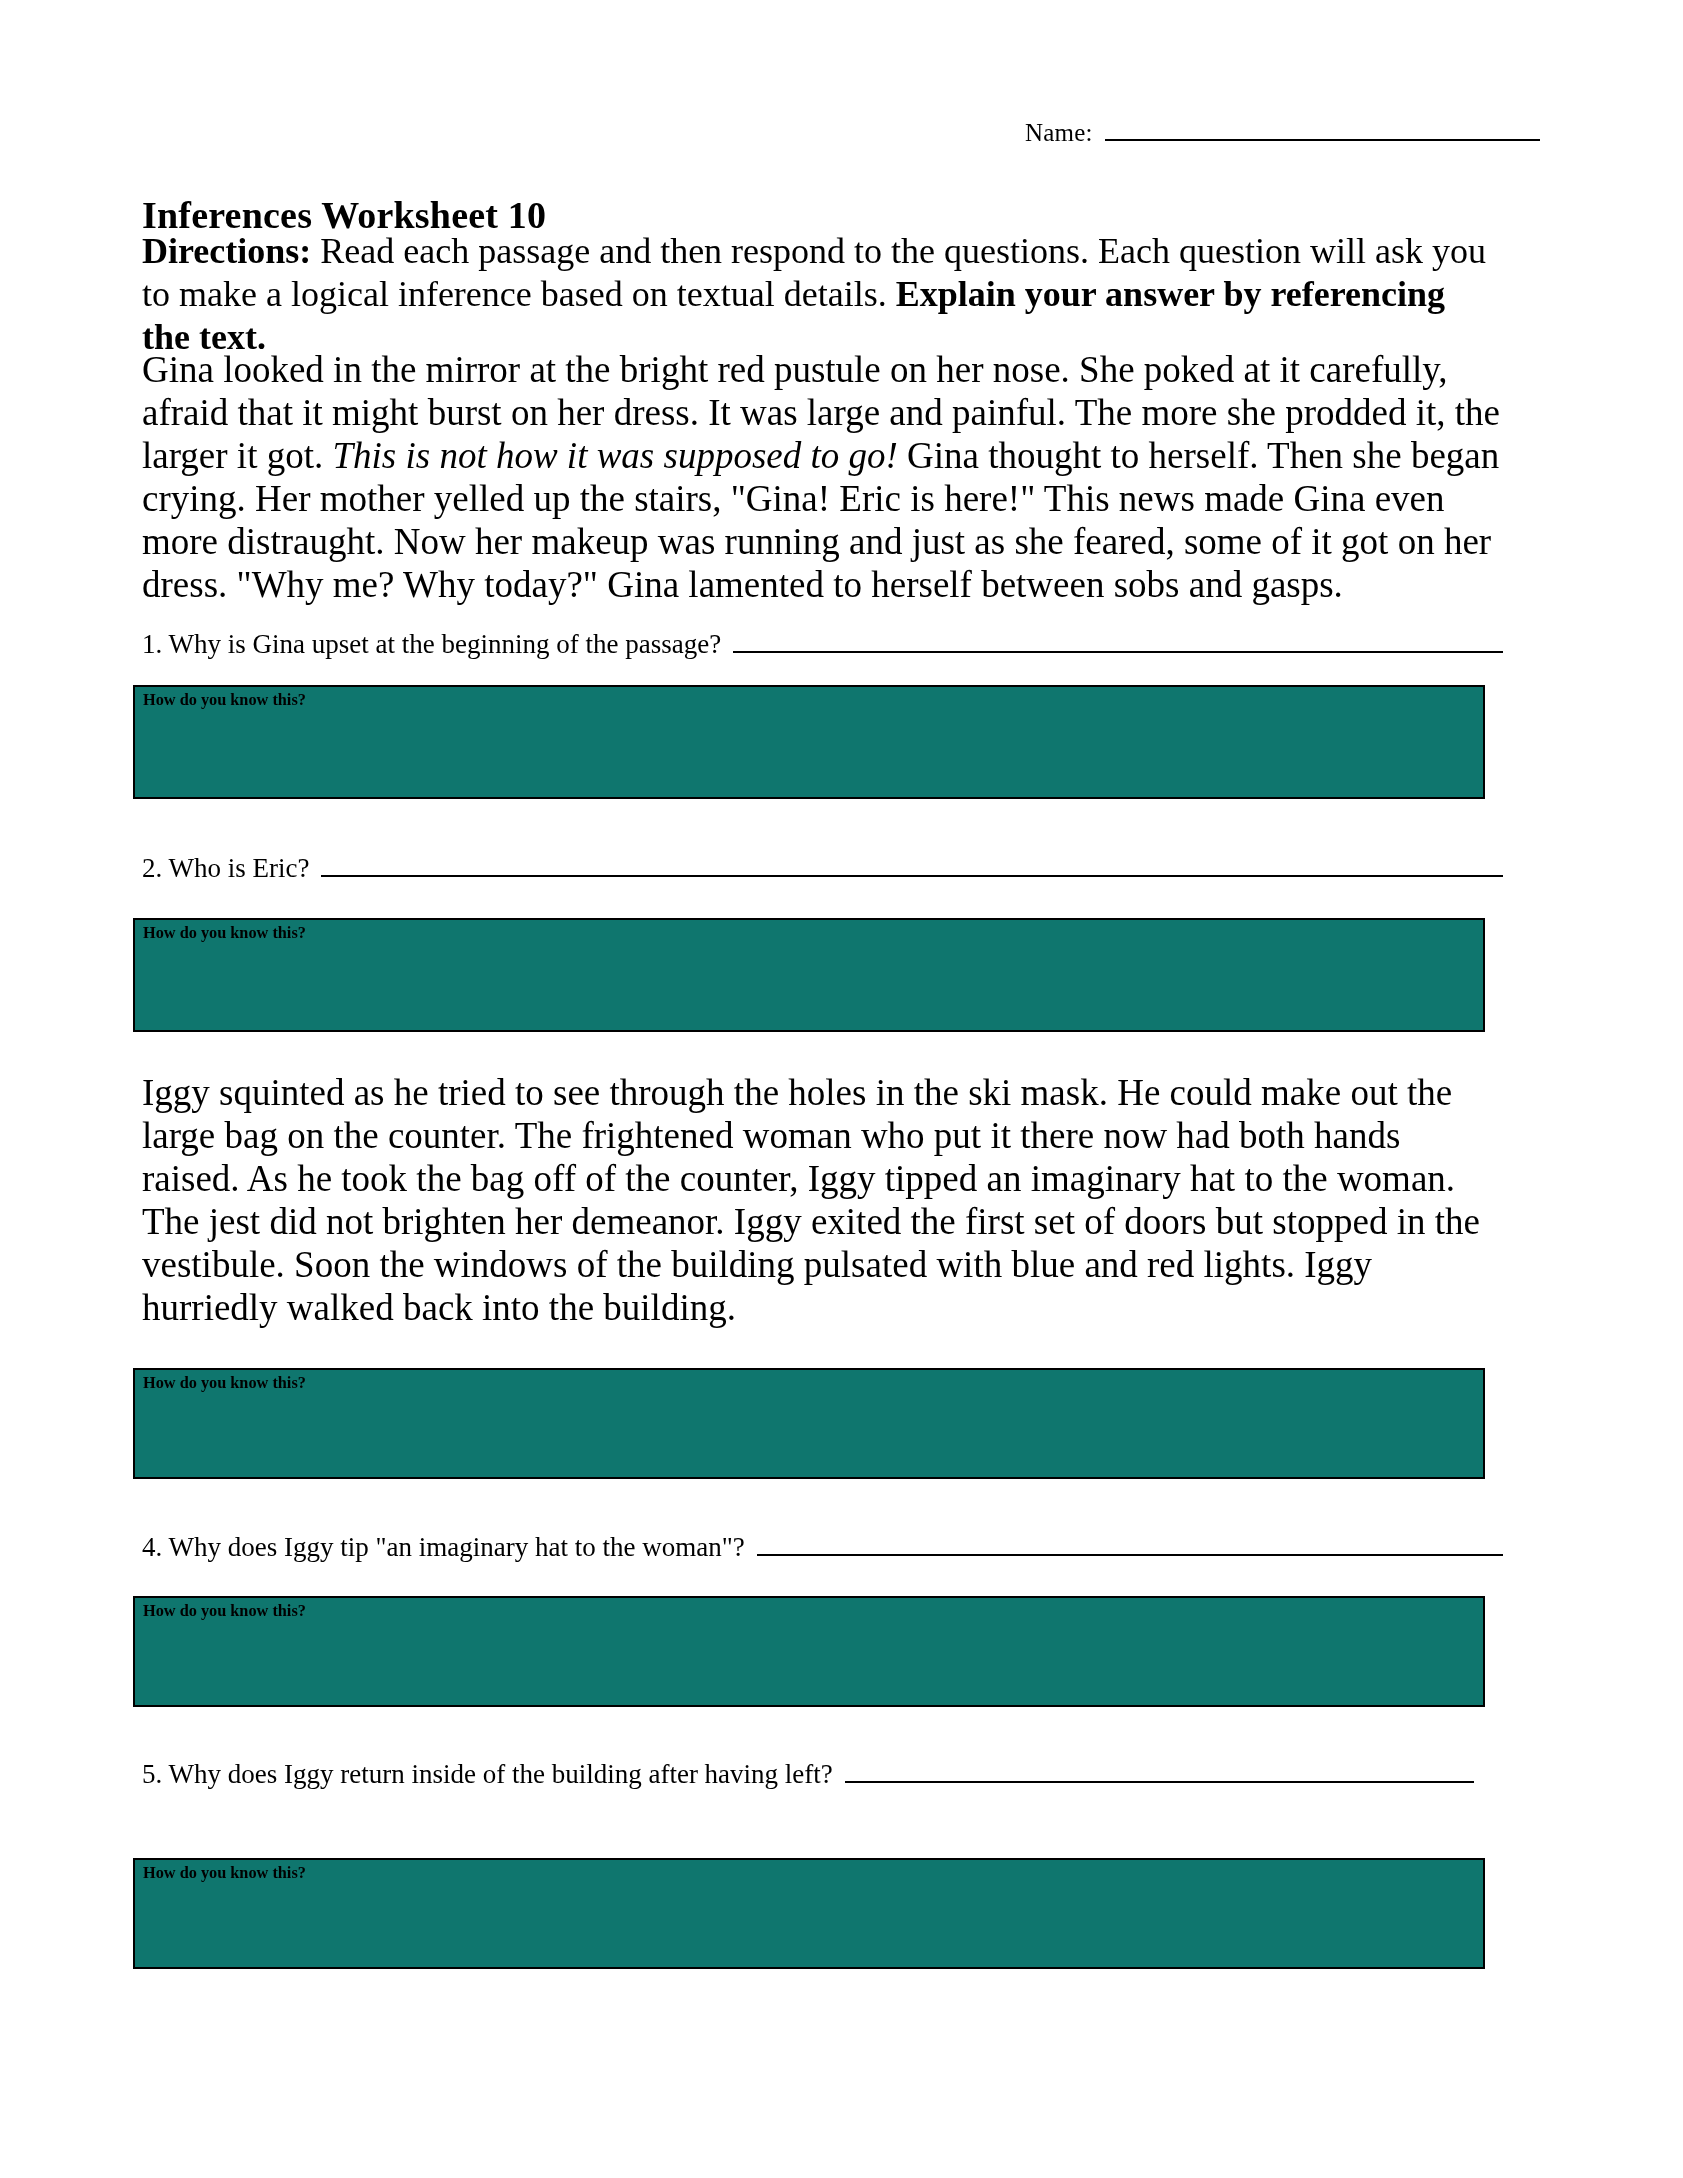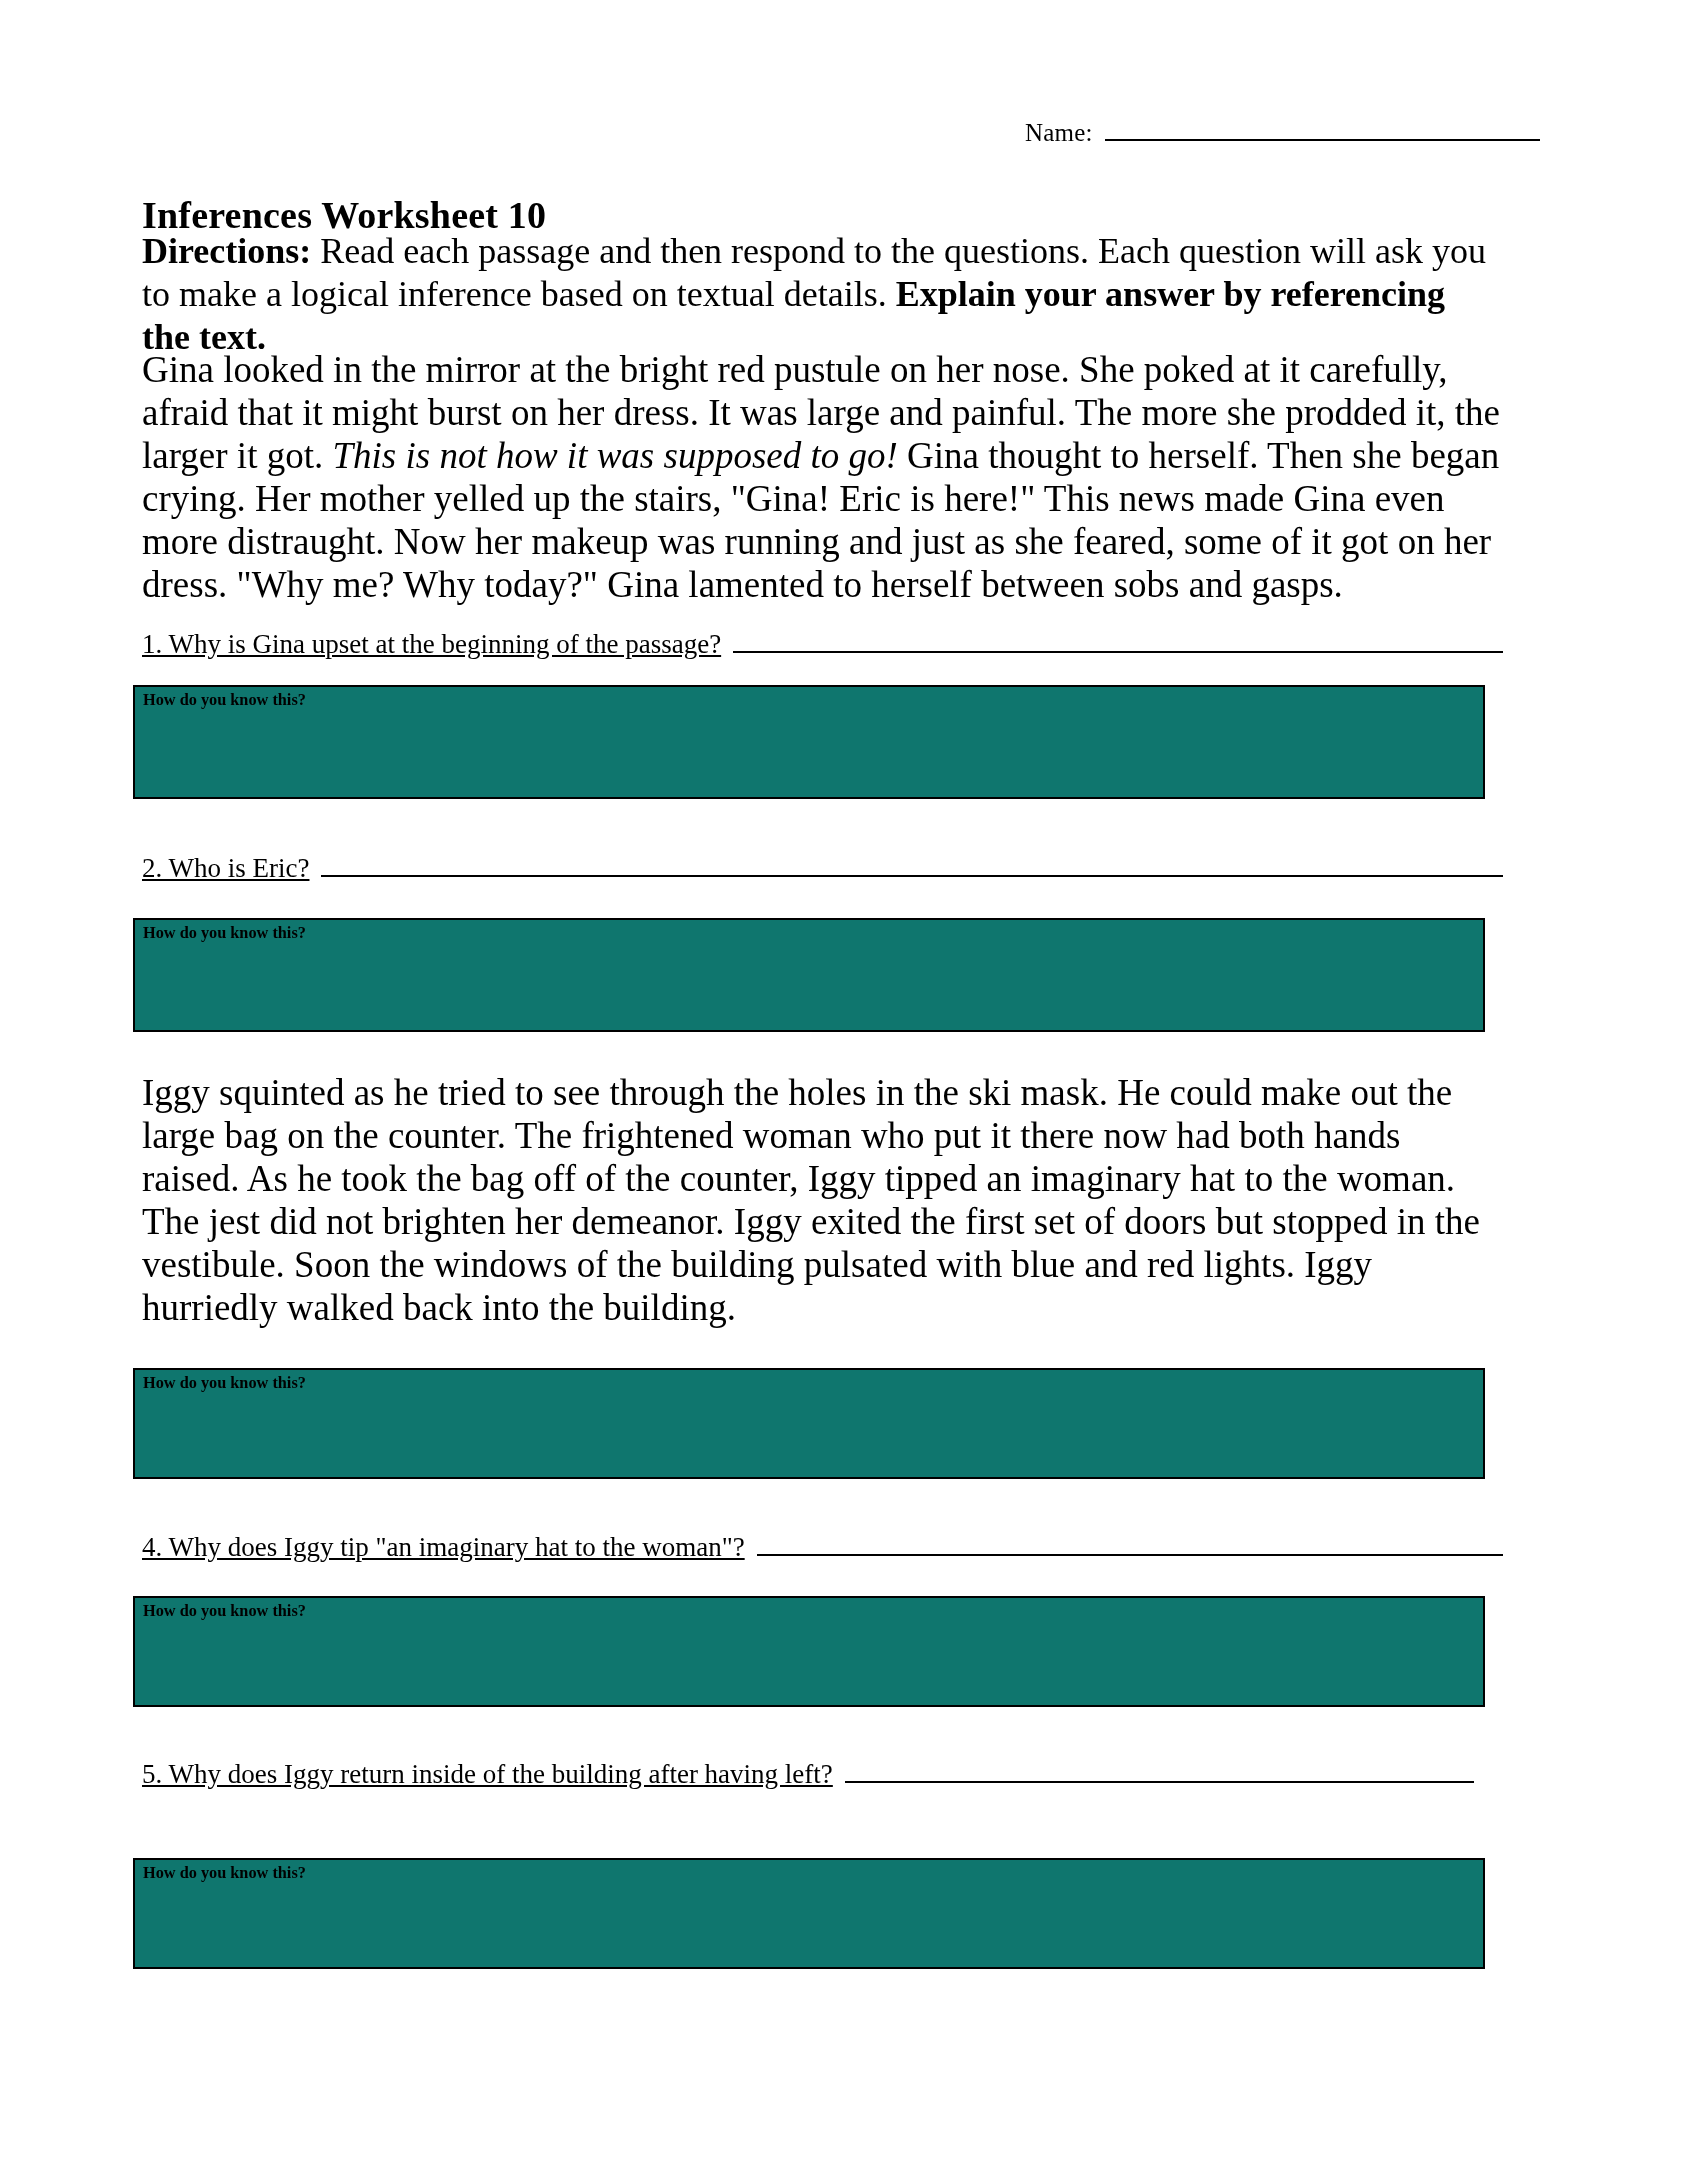--- a/index.html
+++ b/index.html
@@ -87,21 +87,21 @@
   .question {
     position: absolute;
     left: 142px;
     width: 1361px;
     font-size: 27px;
     line-height: 40px;
     display: flex;
     align-items: baseline;
     white-space: nowrap;
   }
-  .q-text { flex: 0 0 auto; text-decoration: underline; }
+  .q-text { flex: 0 0 auto; }
   .q-line {
     flex: 1 1 auto;
     margin-left: 12px;
     border-bottom: 2px solid #000;
     height: 22px;
     min-width: 20px;
   }
 
   
   .answer-box {

